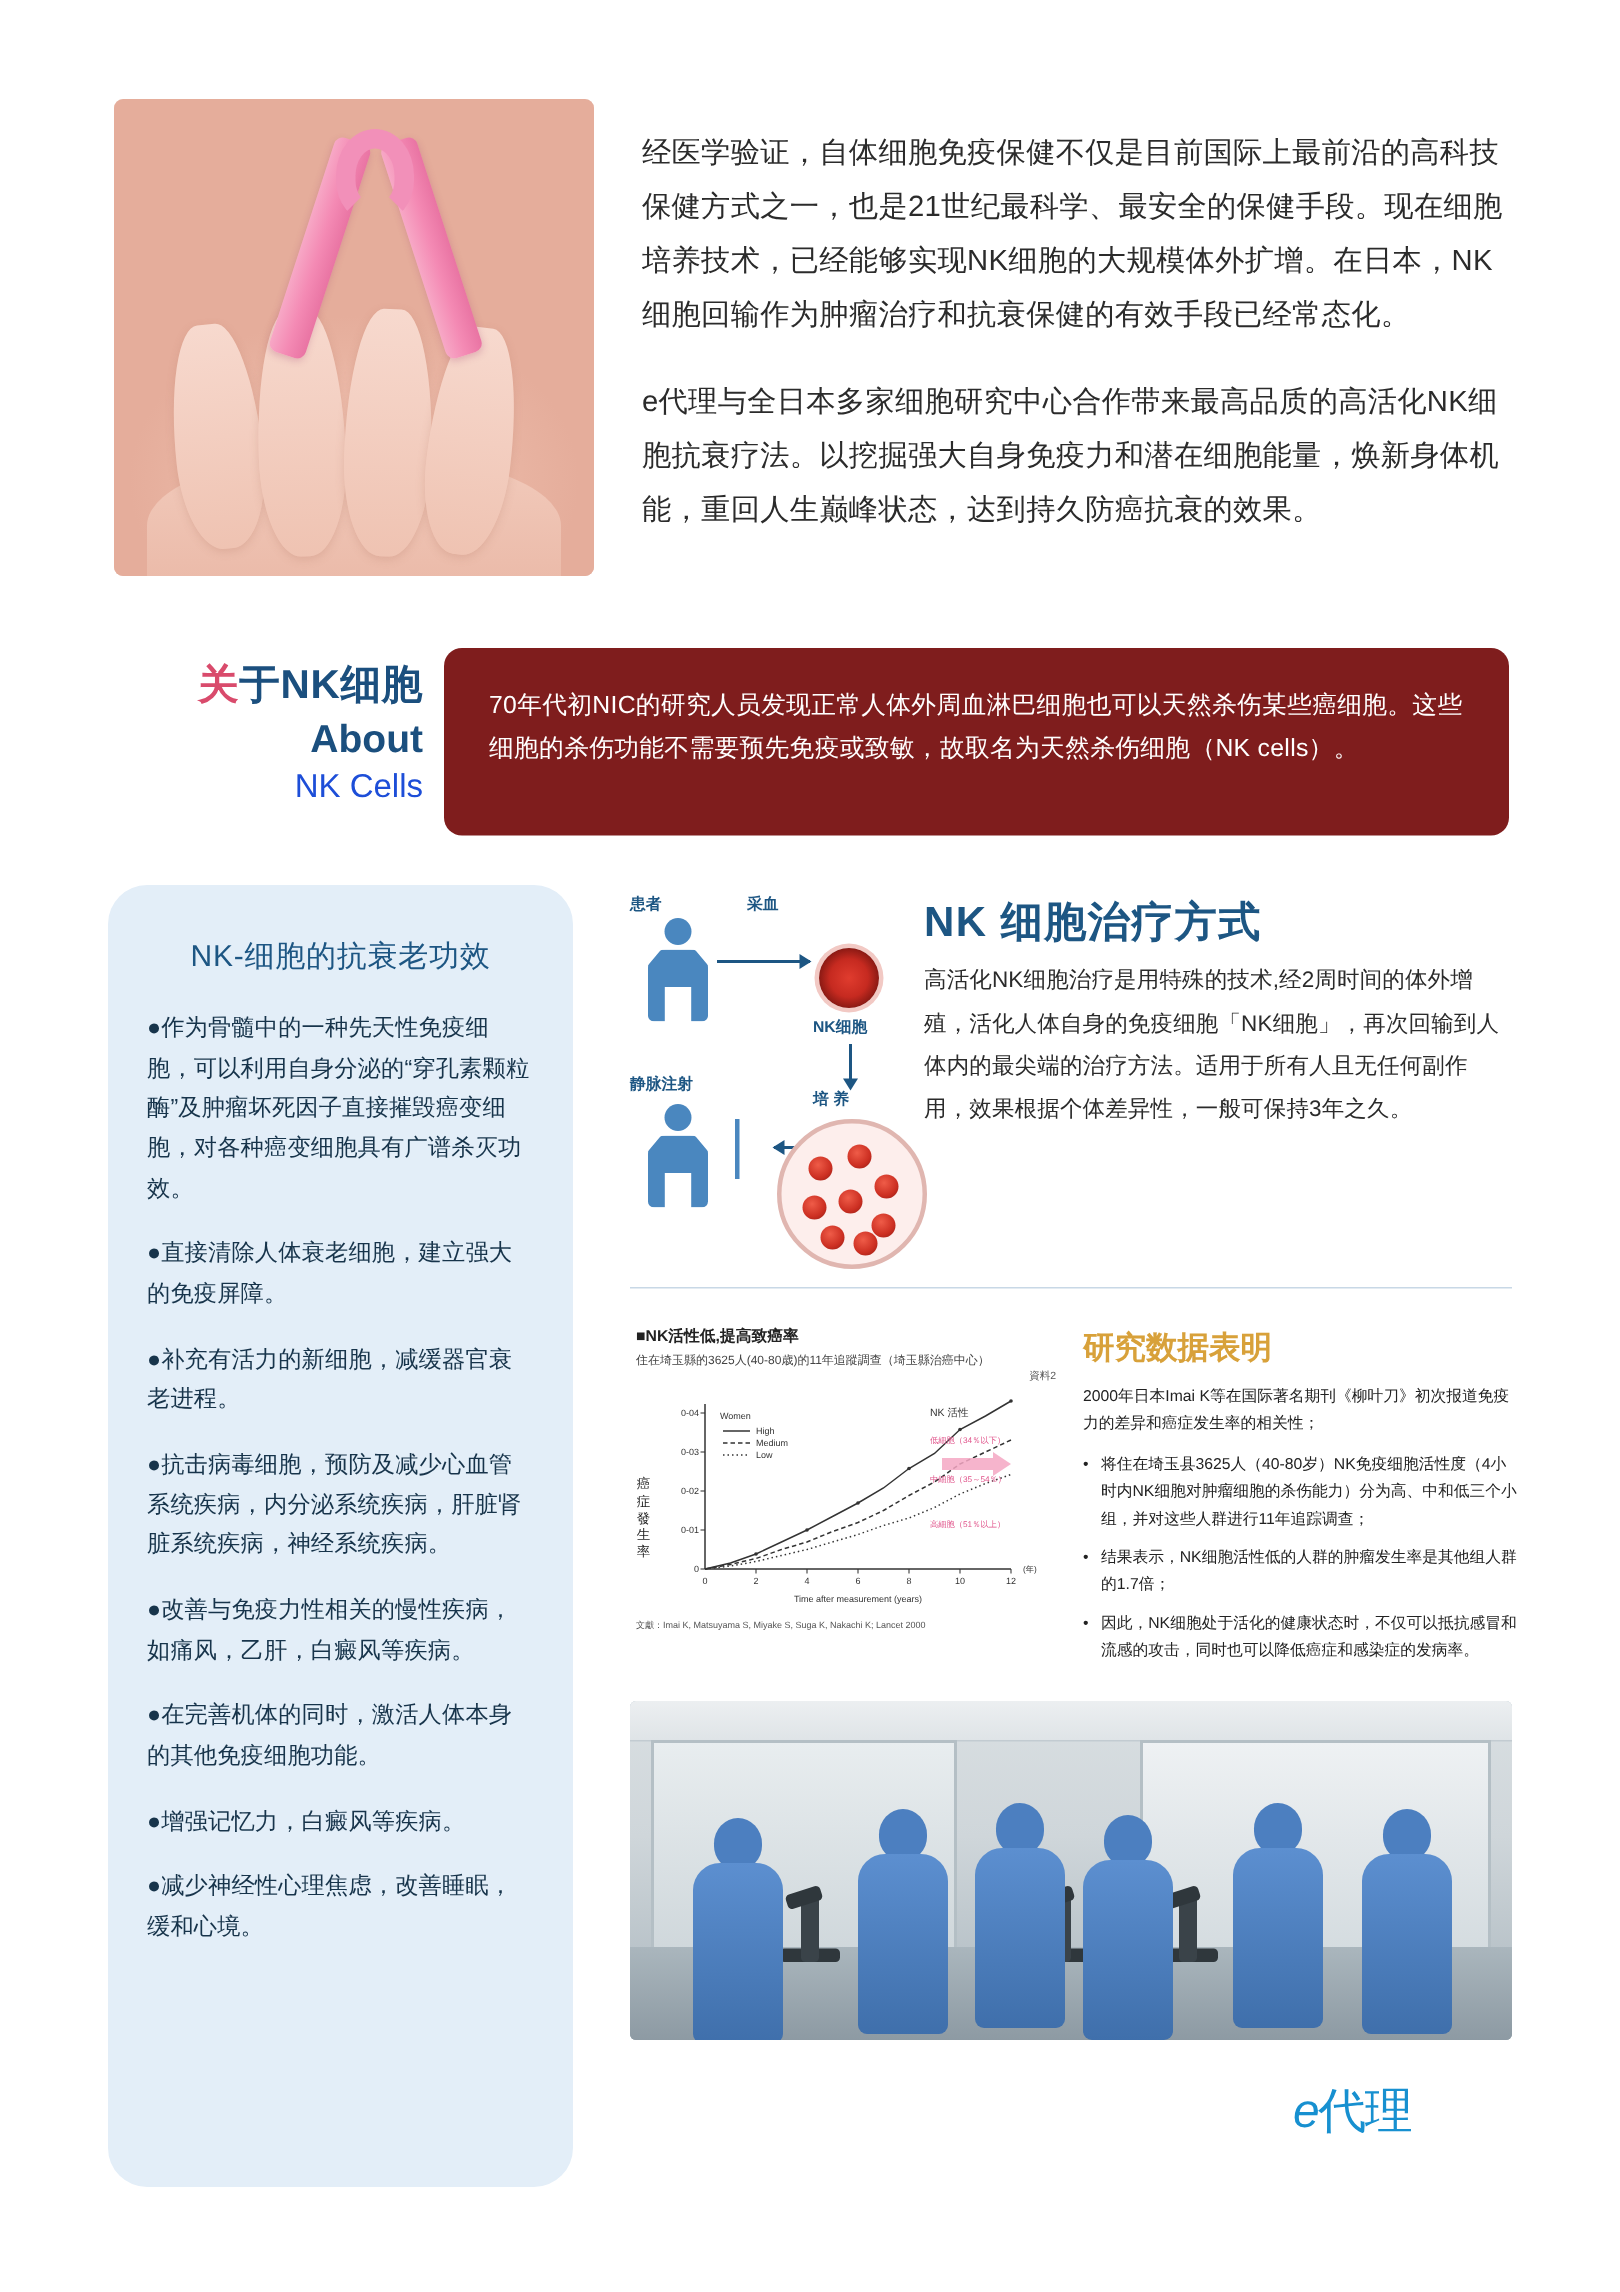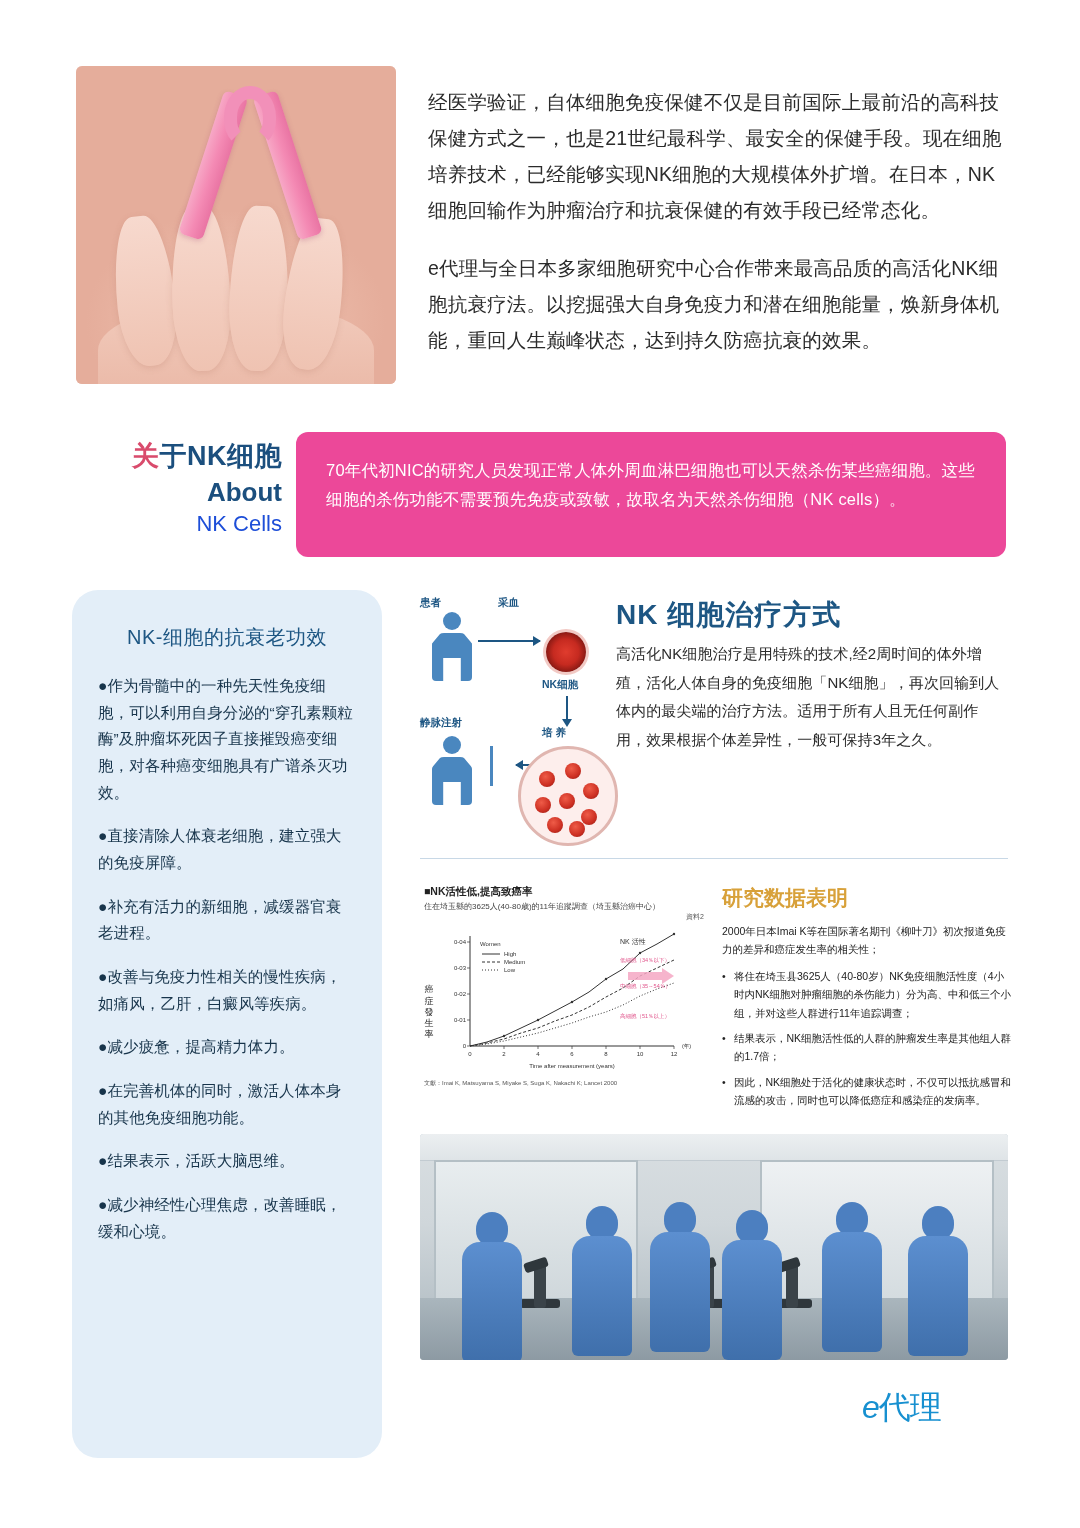--- a/index.html
+++ b/index.html
@@ -124,21 +124,21 @@
     margin-top: 2px;
     font-weight: normal;
   }
 
   .blue-banner {
     position: absolute;
     left: 296px;
     top: 432px;
     width: 710px;
     height: 125px;
-    background: #ec4899;
+    background: #7f1d1d;
     border-radius: 12px;
     box-sizing: border-box;
     padding: 24px 30px;
     color: #ffffff;
     font-size: 16.5px;
     line-height: 1.75;
     letter-spacing: 0.2px;
   }
 
   
@@ -491,24 +491,24 @@
 <div class="blue-banner">
   <span>70年代初NIC的研究人员发现正常人体外周血淋巴细胞也可以天然杀伤某些癌细胞。这些细胞的杀伤功能不需要预先免疫或致敏，故取名为天然杀伤细胞（NK cells）。</span>
 </div>
 
 <div class="left-panel">
   <h3>NK-细胞的抗衰老功效</h3>
   <ul>
     <li>●作为骨髓中的一种先天性免疫细胞，可以利用自身分泌的“穿孔素颗粒酶”及肿瘤坏死因子直接摧毁癌变细胞，对各种癌变细胞具有广谱杀灭功效。</li>
     <li>●直接清除人体衰老细胞，建立强大的免疫屏障。</li>
     <li>●补充有活力的新细胞，减缓器官衰老进程。</li>
+    <li>●抗击病毒细胞，预防及减少心血管系统疾病，内分泌系统疾病，肝脏肾脏系统疾病，神经系统疾病。</li>
     <li>●改善与免疫力性相关的慢性疾病，如痛风，乙肝，白癜风等疾病。</li>
-    <li>●减少疲惫，提高精力体力。</li>
     <li>●在完善机体的同时，激活人体本身的其他免疫细胞功能。</li>
-    <li>●结果表示，活跃大脑思维。</li>
+    <li>●增强记忆力，白癜风等疾病。</li>
     <li>●减少神经性心理焦虑，改善睡眠，缓和心境。</li>
   </ul>
 </div>
 
 <div class="nk-title">NK 细胞治疗方式</div>
 <div class="nk-body">高活化NK细胞治疗是用特殊的技术,经2周时间的体外增殖，活化人体自身的免疫细胞「NK细胞」，再次回输到人体内的最尖端的治疗方法。适用于所有人且无任何副作用，效果根据个体差异性，一般可保持3年之久。</div>
 
 <div class="diagram">
   <div class="lbl" style="left:0; top:0;">患者</div>
   <div class="lbl" style="left:78px; top:0;">采血</div>

